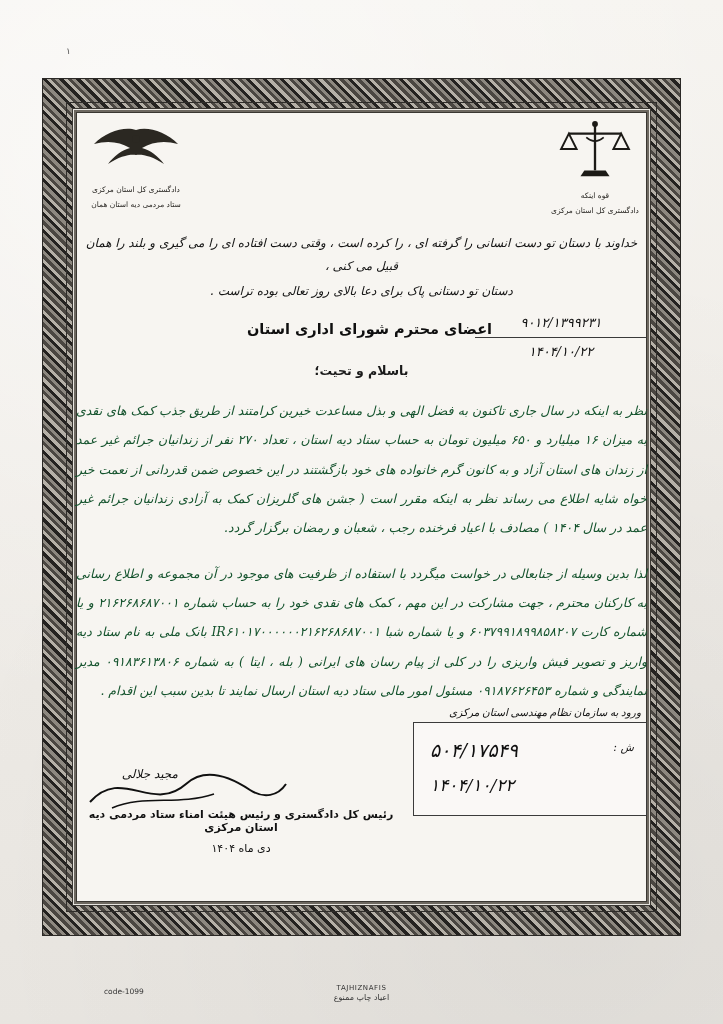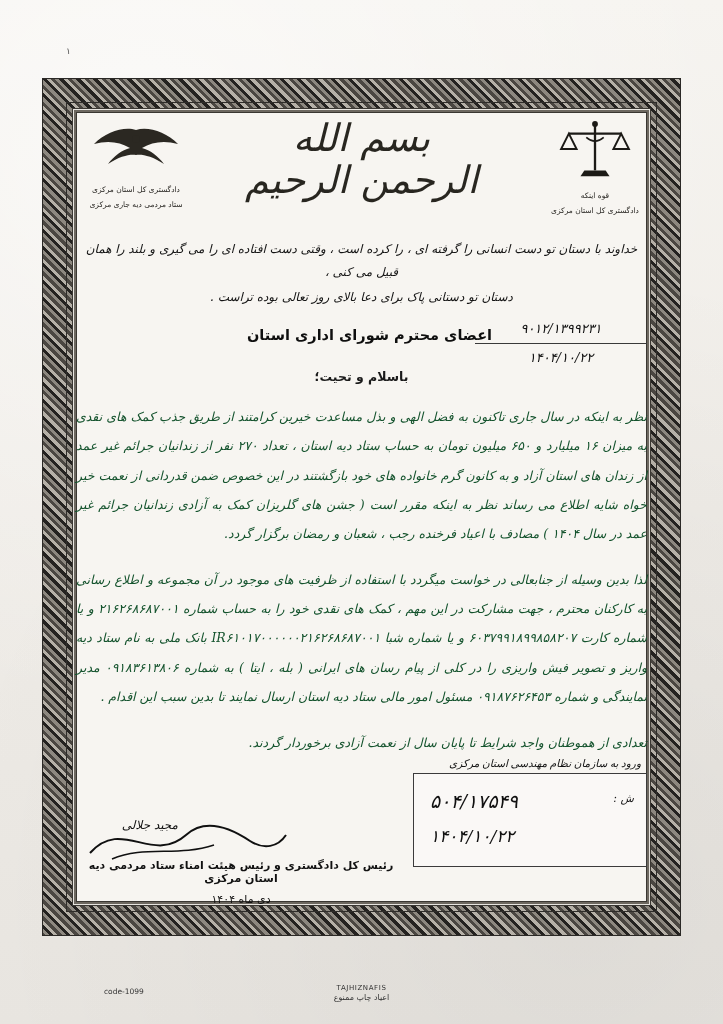--- a/index.html
+++ b/index.html
@@ -84,21 +84,21 @@
   
   .hand{
     font-family:"DejaVu Serif", serif;
     font-style:italic;
     color:#141414;
     font-size:12.5px;
     line-height:1.9;
     letter-spacing:.2px;
   }
   .hand-top{
-    margin-top:8px;
+    margin-top:2px;
     text-align:center;
     font-size:12px;
   }
   .hand-top div{margin:2px 0;}
   .ref-box{
     margin-top:9px;
     width:172px;
     font-family:"DejaVu Serif", serif;
     font-style:italic;
     font-size:13px;
@@ -225,26 +225,23 @@
   <div class="content">
 
     <div class="header">
 
       <div class="logo-left">
         <svg width="104" height="52" viewBox="0 0 104 52">
           <path d="M52 6 C40 2 22 8 10 20 C24 16 36 18 46 24 C38 26 30 32 24 40 C36 32 46 30 52 31 C58 30 68 32 80 40 C74 32 66 26 58 24 C68 18 80 16 94 20 C82 8 64 2 52 6 Z" fill="#2b2822"></path>
           <circle cx="52" cy="15" r="4" fill="#2b2822"></circle>
         </svg>
         <div class="org-caption">دادگستری کل استان مرکزی</div>
-        <div class="org-caption">ستاد مردمی دیه جاری مرکزی</div>
+        <div class="org-caption">ستاد مردمی دیه استان همان</div>
       </div>
 
-      <div class="logo-center">
-        <div class="calligraphy">بسم الله الرحمن الرحیم</div>
-      </div>
 
       <div class="logo-right">
         <svg class="scale-ico" width="78" height="64" viewBox="0 0 78 64">
           <path d="M39 4 L39 52" stroke="#1c1a16" stroke-width="2.4"></path>
           <path d="M12 14 L66 14" stroke="#1c1a16" stroke-width="2.4"></path>
           <path d="M39 4 m-3 0 a3 3 0 1 0 6 0 a3 3 0 1 0 -6 0" fill="#1c1a16"></path>
           <path d="M12 14 L4 30 L20 30 Z" fill="none" stroke="#1c1a16" stroke-width="2"></path>
           <path d="M66 14 L58 30 L74 30 Z" fill="none" stroke="#1c1a16" stroke-width="2"></path>
           <path d="M28 52 L50 52 L54 58 L24 58 Z" fill="#1c1a16"></path>
           <path d="M30 18 q9 8 18 0" fill="none" stroke="#1c1a16" stroke-width="1.6"></path>
@@ -264,21 +261,20 @@
       <div class="ln2">۱۴۰۴/۱۰/۲۲</div>
     </div>
 
     <div class="addressee">اعضای محترم شورای اداری استان</div>
 
     <div class="greet">باسلام و تحیت؛</div>
 
     <div class="body-block">
       <p>نظر به اینکه در سال جاری تاکنون به فضل الهی و بذل مساعدت خیرین کرامتند از طریق جذب کمک های نقدی به میزان ۱۶ میلیارد و ۶۵۰ میلیون تومان به حساب ستاد دیه استان ، تعداد ۲۷۰ نفر از زندانیان جرائم غیر عمد از زندان های استان آزاد و به کانون گرم خانواده های خود بازگشتند در این خصوص ضمن قدردانی از نعمت خیر خواه شایه اطلاع می رساند نظر به اینکه مقرر است ( جشن های گلریزان کمک به آزادی زندانیان جرائم غیر عمد در سال ۱۴۰۴ ) مصادف با اعیاد فرخنده رجب ، شعبان و رمضان برگزار گردد.</p>
       <p>لذا بدین وسیله از جنابعالی در خواست میگردد با استفاده از ظرفیت های موجود در آن مجموعه و اطلاع رسانی به کارکنان محترم ، جهت مشارکت در این مهم ، کمک های نقدی خود را به حساب شماره ۲۱۶۲۶۸۶۸۷۰۰۱ و یا شماره کارت ۶۰۳۷۹۹۱۸۹۹۸۵۸۲۰۷ و یا شماره شبا IR۶۱۰۱۷۰۰۰۰۰۰۲۱۶۲۶۸۶۸۷۰۰۱ بانک ملی به نام ستاد دیه واریز و تصویر فیش واریزی را در کلی از پیام رسان های ایرانی ( بله ، ایتا ) به شماره ۰۹۱۸۳۶۱۳۸۰۶ مدیر نمایندگی و شماره ۰۹۱۸۷۶۲۶۴۵۳ مسئول امور مالی ستاد دیه استان ارسال نمایند تا بدین سبب این اقدام .</p>
-      <p>تعدادی از هموطنان واجد شرایط تا پایان سال از نعمت آزادی برخوردار گردند.</p>
     </div>
 
     <div class="footer">
 
       <div class="stamp-title">ورود به سازمان نظام مهندسی استان مرکزی</div>
 
       <div class="stamp-box">
         <div class="stamp-label">ش :</div>
         <div class="stamp-num">۵۰۴/۱۷۵۴۹</div>
         <div class="stamp-date">۱۴۰۴/۱۰/۲۲</div>

